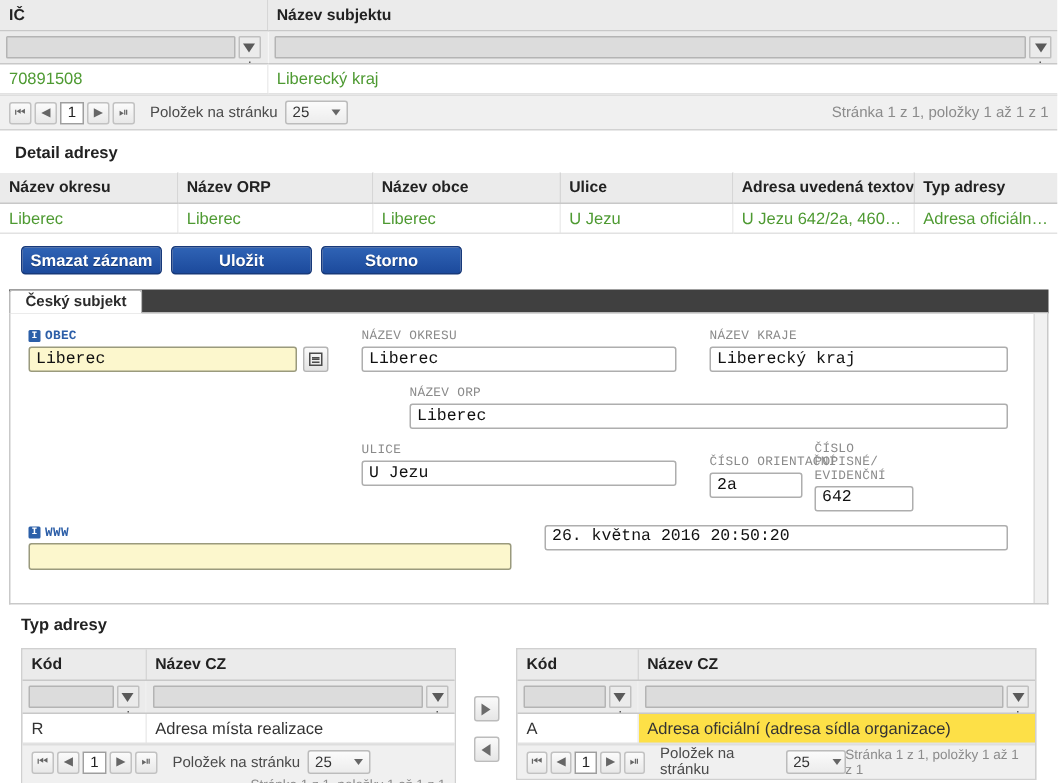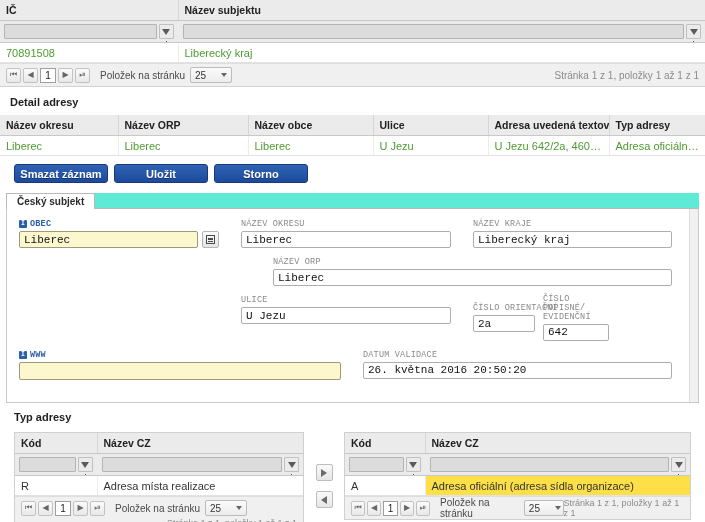--- a/index.html
+++ b/index.html
@@ -135,21 +135,21 @@
     display: flex; align-items: center; justify-content: center;
     text-shadow: 0 1px 0 rgba(0,0,0,.35);
   }
 
   
   #tab-strip {
     margin: 2px 6px 0 6px;
     height: 16px;
     border-bottom: 1px solid #b9b9b9;
     display: flex; align-items: flex-start;
-    background: #5eead4;
+    background: #404040;
   }
   .tab {
     height: 16px;
     padding: 0 10px;
     font-size: 10px;
     font-weight: bold;
     color: #2b2b2b;
     display: flex; align-items: center;
     border: 1px solid #b9b9b9;
     border-bottom: none;
@@ -396,21 +396,20 @@
 
   <div class="frow" style="margin-top:4px">
     <div style="width:322px; flex:0 0 322px;">
       <div class="fld-label req">
         <span class="info-badge">i</span>
         <span>WWW</span>
       </div>
       <div class="inp yellow" style="height:18px" title="WWW"></div>
     </div>
     <div style="flex:1 1 auto; margin-left:22px;">
-      <div class="fld-label">DATUM VALIDACE</div>
       <div class="inp" style="margin-right:14px">26. května 2016 20:50:20</div>
     </div>
   </div>
 </div>
 
 <div class="section-title" style="padding:8px 0 5px 14px">Typ adresy</div>
 
 <div id="bottom">
 
   <div class="list-box" style="margin-left:8px">

